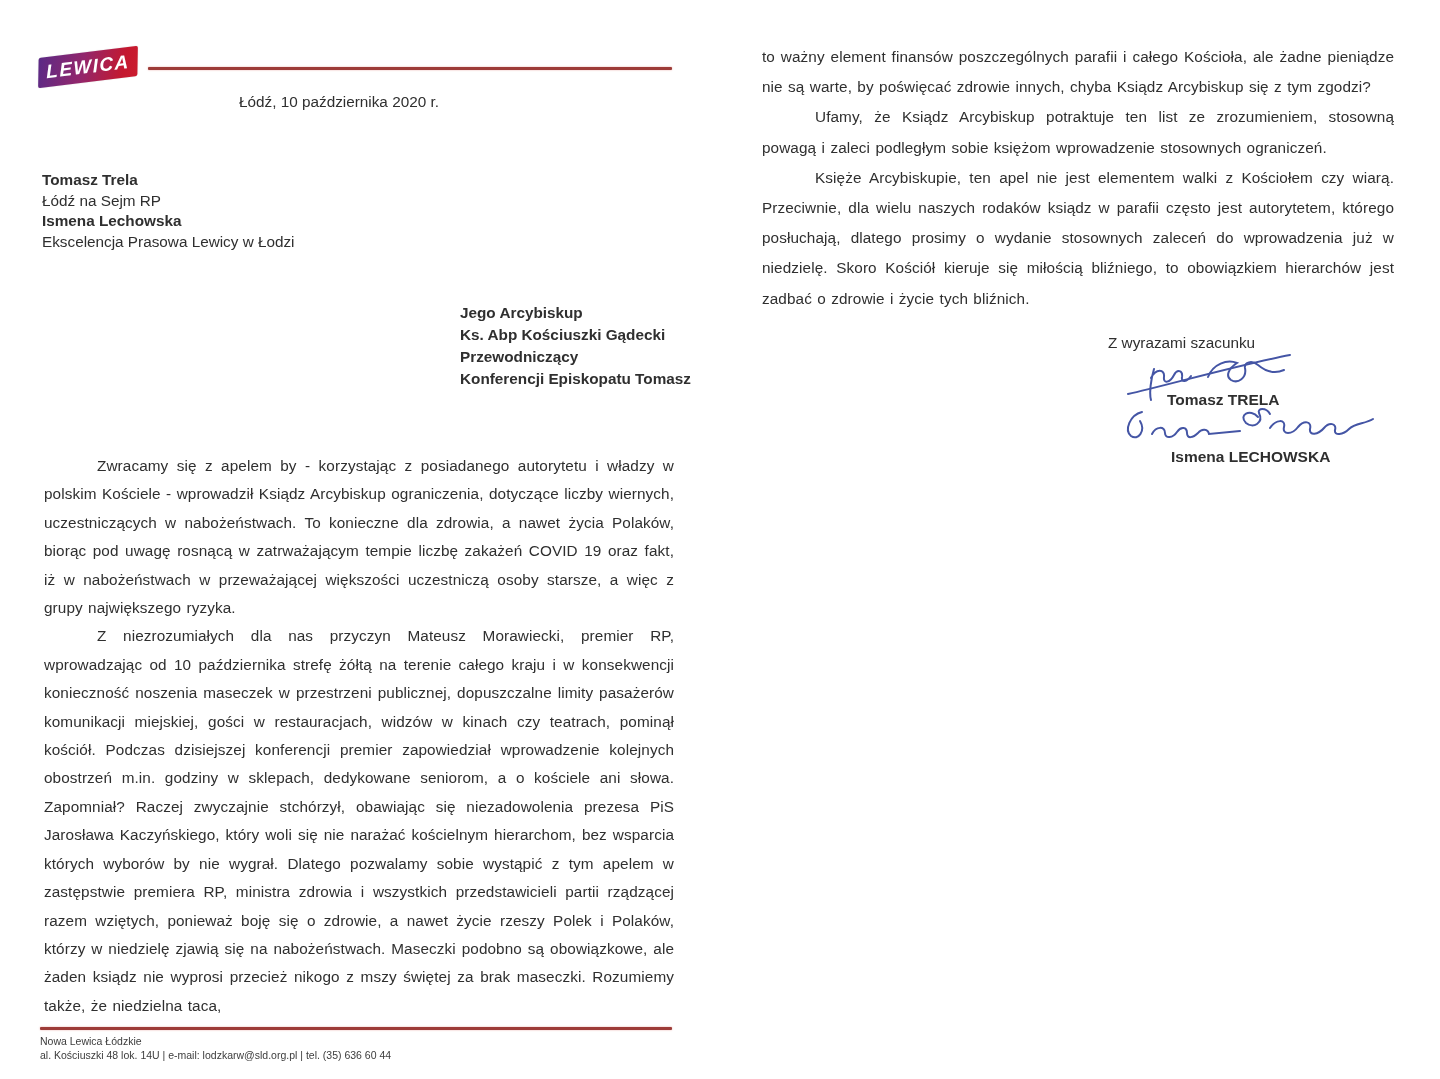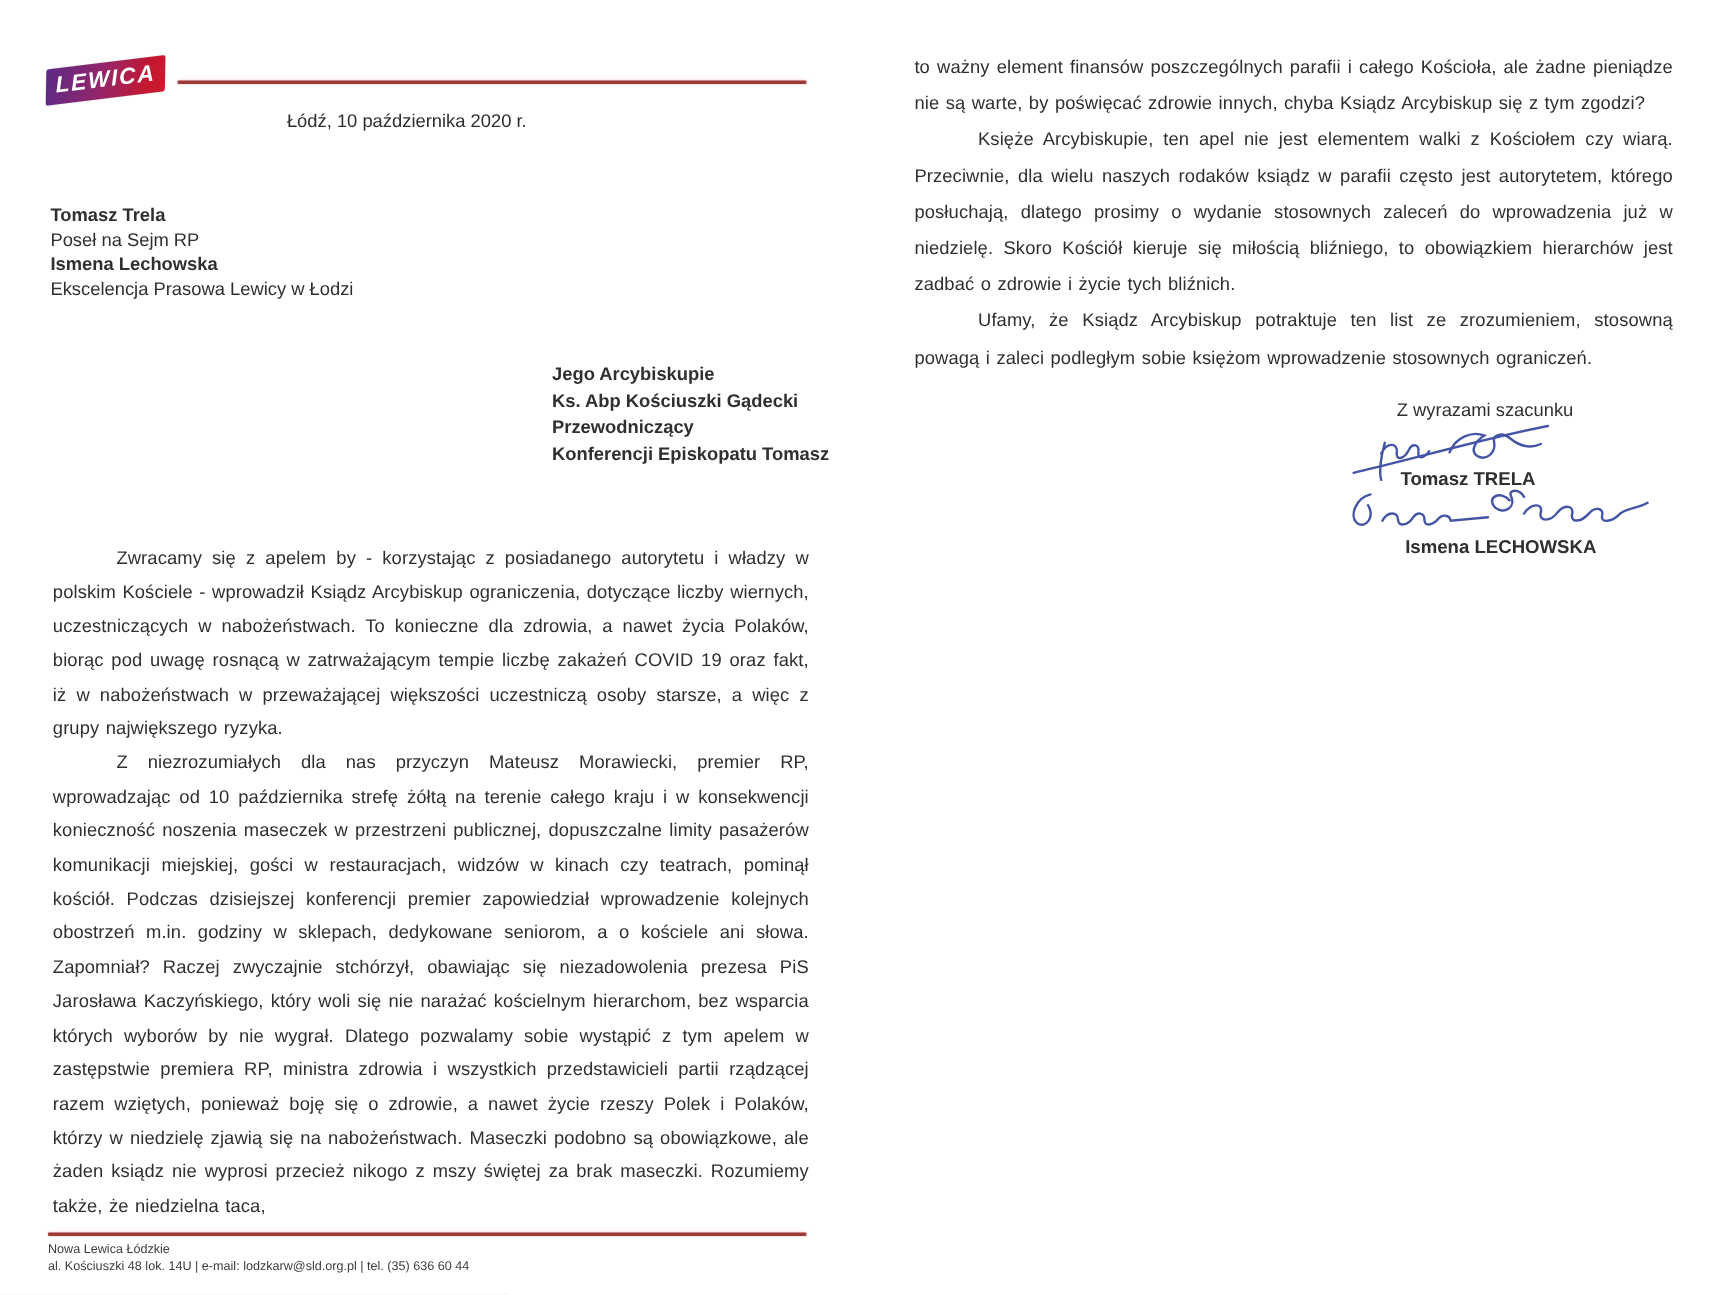--- a/index.html
+++ b/index.html
@@ -41,68 +41,68 @@
   .body-text{position:absolute;text-align:justify;font-size:15.3px;letter-spacing:.1px;word-spacing:1px;}
   .body-text p{margin:0;}
   .body-text p.indent{text-indent:53px;}
   .body-left{left:44px;top:452px;width:630px;line-height:28.4px;}
   .body-right{left:762px;top:42px;width:632px;line-height:30.2px;}
   .footer-text{
     position:absolute;left:40px;top:1034px;width:632px;
     font-size:10.5px;line-height:14px;color:#3c3c3c;
   }
   
-  .closing{position:absolute;left:1164px;top:334px;font-size:15.3px;}
+  .closing{position:absolute;left:1108px;top:334px;font-size:15.3px;}
   .sig{position:absolute;}
   .sig svg{display:block;}
   .sig-name{position:absolute;font-size:15.5px;font-weight:bold;}
   .name-trela{left:1167px;top:391px;}
   .name-lechowska{left:1171px;top:448px;}
 </style>
 </head>
 <body>
 
 <div class="canvas">
 
   <div class="logo-banner">
     <span>LEWICA</span>
   </div>
   <div class="rule header"></div>
 
   <div class="date-line">Łódź, 10 października 2020 r.</div>
 
   <div class="sender-block">
     <div class="bold">Tomasz Trela</div>
-    <div>Poseł na Sejm RP</div>
+    <div>Łódź na Sejm RP</div>
     <div class="bold">Ismena Lechowska</div>
     <div>Ekscelencja Prasowa Lewicy w Łodzi</div>
   </div>
 
   <div class="addressee-block">
-    <div>Jego Arcybiskupie</div>
+    <div>Jego Arcybiskup</div>
     <div>Ks. Abp  Kościuszki Gądecki</div>
     <div>Przewodniczący</div>
     <div>Konferencji Episkopatu Tomasz</div>
   </div>
 
   <div class="body-text body-left">
     <p class="indent">Zwracamy się z apelem by - korzystając z posiadanego autorytetu i władzy w polskim Kościele - wprowadził Ksiądz Arcybiskup ograniczenia, dotyczące liczby wiernych, uczestniczących w nabożeństwach. To konieczne dla zdrowia, a nawet życia Polaków, biorąc pod uwagę rosnącą w zatrważającym tempie liczbę zakażeń COVID 19 oraz fakt, iż w nabożeństwach w przeważającej większości uczestniczą osoby starsze, a więc z grupy największego ryzyka.</p>
     <p class="indent">Z niezrozumiałych dla nas przyczyn Mateusz Morawiecki, premier RP, wprowadzając od 10 października strefę żółtą na terenie całego kraju i w konsekwencji konieczność noszenia maseczek w przestrzeni publicznej, dopuszczalne limity pasażerów komunikacji miejskiej, gości w restauracjach, widzów w kinach czy teatrach, pominął kościół. Podczas dzisiejszej konferencji premier zapowiedział wprowadzenie kolejnych obostrzeń m.in. godziny w sklepach, dedykowane seniorom, a o kościele ani słowa. Zapomniał? Raczej zwyczajnie stchórzył, obawiając się niezadowolenia prezesa PiS Jarosława Kaczyńskiego, który woli się nie narażać kościelnym hierarchom, bez wsparcia których wyborów by nie wygrał. Dlatego pozwalamy sobie wystąpić z tym apelem w zastępstwie premiera RP, ministra zdrowia i wszystkich przedstawicieli partii rządzącej razem wziętych, ponieważ boję się o zdrowie, a nawet życie rzeszy Polek i Polaków, którzy w niedzielę zjawią się na nabożeństwach. Maseczki podobno są obowiązkowe, ale żaden ksiądz nie wyprosi przecież nikogo z mszy świętej za brak maseczki. Rozumiemy także, że niedzielna taca,</p>
   </div>
 
   <div class="rule footer"></div>
   <div class="footer-text">
     <div>Nowa Lewica Łódzkie</div>
     <div>al. Kościuszki 48 lok. 14U | e-mail: lodzkarw@sld.org.pl | tel. (35) 636 60 44</div>
   </div>
 
   <div class="body-text body-right">
     <p>to ważny element finansów poszczególnych parafii i całego Kościoła, ale żadne pieniądze nie są warte, by poświęcać zdrowie innych, chyba Ksiądz Arcybiskup się z tym zgodzi?</p>
+    <p class="indent">Ufamy, że Ksiądz Arcybiskup potraktuje ten list ze zrozumieniem, stosowną powagą i zaleci podległym sobie księżom wprowadzenie stosownych ograniczeń.</p>
     <p class="indent">Księże Arcybiskupie, ten apel nie jest elementem walki z Kościołem czy wiarą. Przeciwnie, dla wielu naszych rodaków ksiądz w parafii często jest autorytetem, którego posłuchają, dlatego prosimy o wydanie stosownych zaleceń do wprowadzenia już w niedzielę. Skoro Kościół kieruje się miłością bliźniego, to obowiązkiem hierarchów jest zadbać o zdrowie i życie tych bliźnich.</p>
-    <p class="indent">Ufamy, że Ksiądz Arcybiskup potraktuje ten list ze zrozumieniem, stosowną powagą i zaleci podległym sobie księżom wprowadzenie stosownych ograniczeń.</p>
   </div>
 
   <div class="closing">Z wyrazami szacunku</div>
 
   <div class="sig" style="left:1124px;top:347px;">
     <svg width="170" height="54" viewBox="0 0 170 54" fill="none" xmlns="http://www.w3.org/2000/svg">
       <g stroke="#4455a5" stroke-width="2" stroke-linecap="round" fill="none">
         <path d="M4 47 C 40 39, 118 17, 166 8"></path>
         <path d="M30 22 C 27 32, 25 46, 27 53 M27 31 C 32 21, 41 22, 40 30 C 39 37, 46 36, 50 28 C 53 22, 59 23, 58 30 C 57 36, 63 35, 67 29"></path>
         <path d="M84 30 C 89 17, 103 12, 113 16 C 105 21, 101 29, 107 33 C 114 37, 123 31, 121 21 C 120 15, 128 13, 134 18 C 140 23, 149 28, 160 23"></path>

